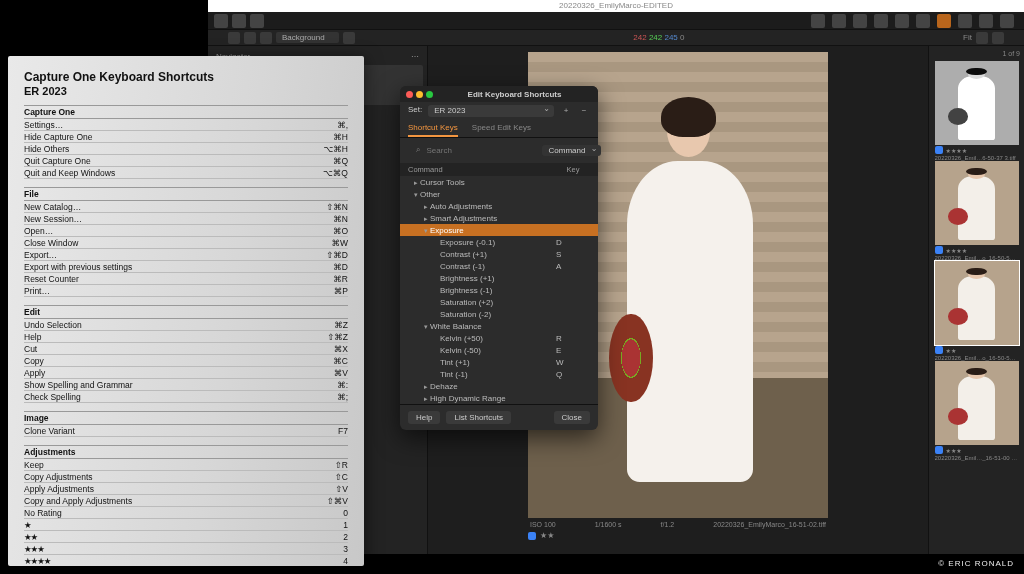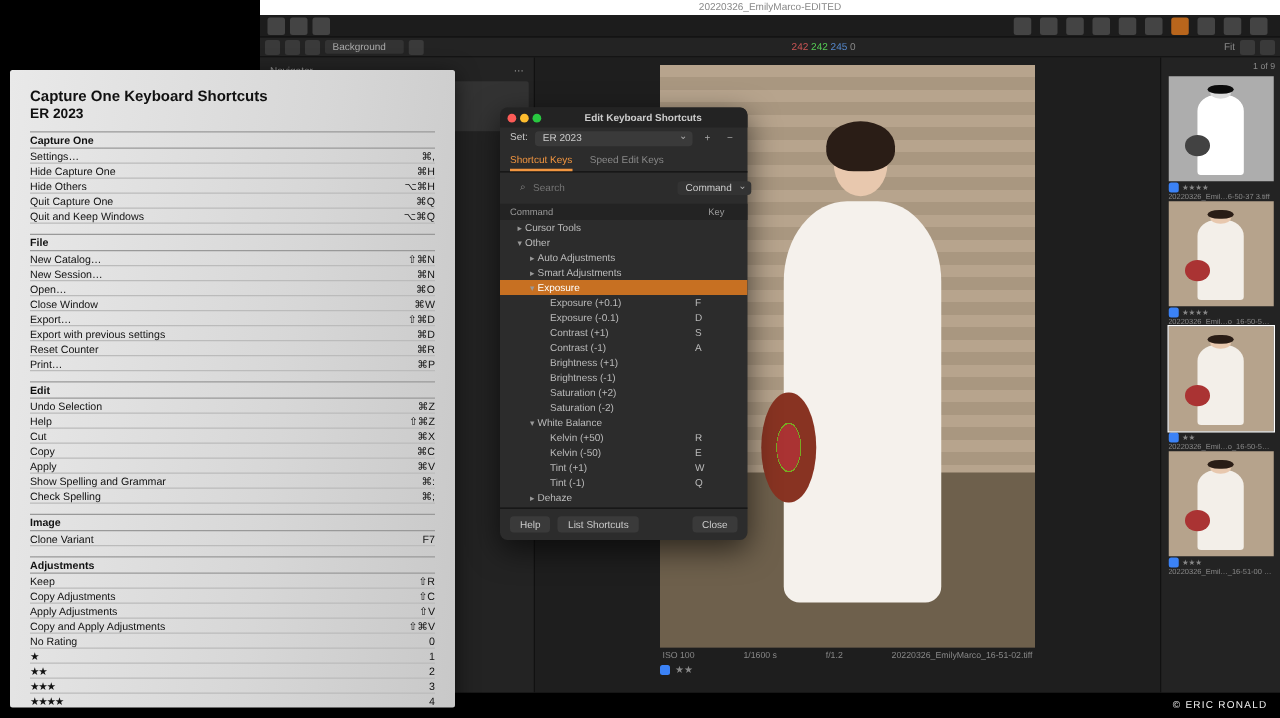--- a/index.html
+++ b/index.html
@@ -48,21 +48,21 @@
   }
   .tb-icon.accent { background: #b8651c; }
   .tb-spacer { flex: 1; }
   .tb-right-group { display: flex; gap: 3px; align-items: center; }
   .secondary-bar {
     height: 16px;
     background: #232323;
     border-bottom: 1px solid #111;
     display: flex;
     align-items: center;
-    padding: 0 4px;
+    padding: 0 20px;
     gap: 10px;
   }
   .sb-left { display: flex; gap: 4px; align-items: center; }
   .sb-btn {
     width: 12px; height: 12px;
     background: #3a3a3a;
     border-radius: 2px;
   }
   .sb-drop {
     background: #333;
@@ -404,24 +404,20 @@
       </div>
       <div class="m-line indent2">
         <div class="col1"><span class="tri closed"></span>Smart Adjustments</div>
         <div class="col2"></div>
       </div>
       <div class="m-line indent2 selected">
         <div class="col1"><span class="tri open"></span>Exposure</div>
         <div class="col2"></div>
       </div>
       <div class="m-line indent3">
-        <div class="col1"><span class="tri "></span>Exposure (+0.1)</div>
-        <div class="col2">F</div>
-      </div>
-      <div class="m-line indent3">
         <div class="col1"><span class="tri "></span>Exposure (-0.1)</div>
         <div class="col2">D</div>
       </div>
       <div class="m-line indent3">
         <div class="col1"><span class="tri "></span>Contrast (+1)</div>
         <div class="col2">S</div>
       </div>
       <div class="m-line indent3">
         <div class="col1"><span class="tri "></span>Contrast (-1)</div>
         <div class="col2">A</div>

